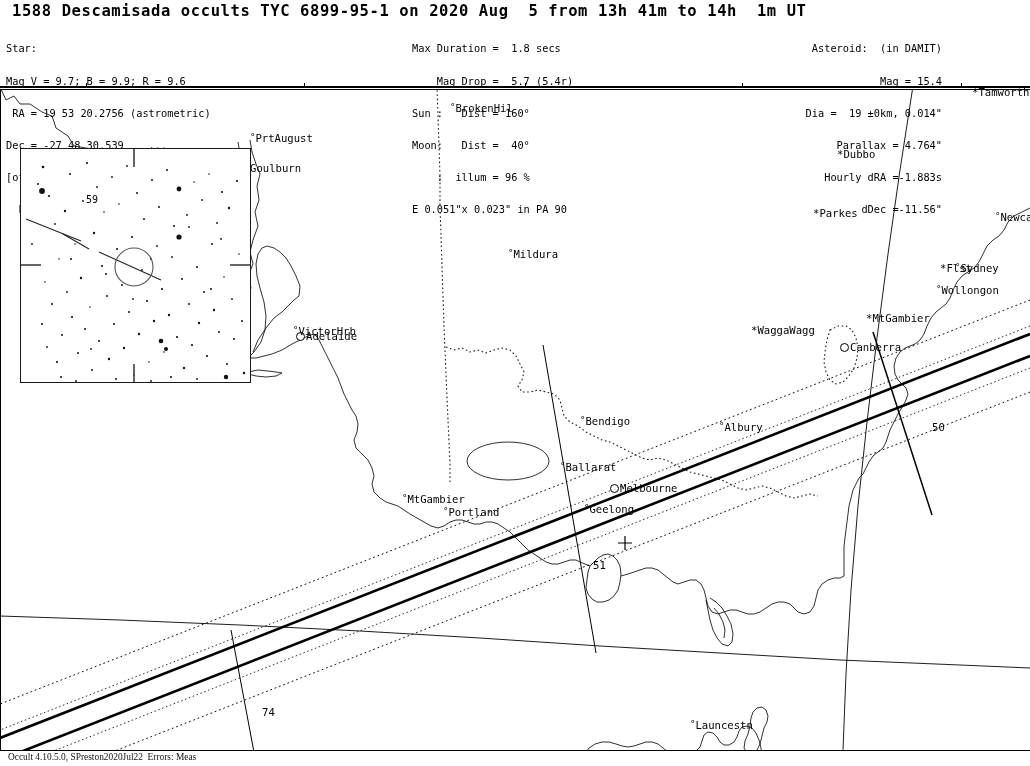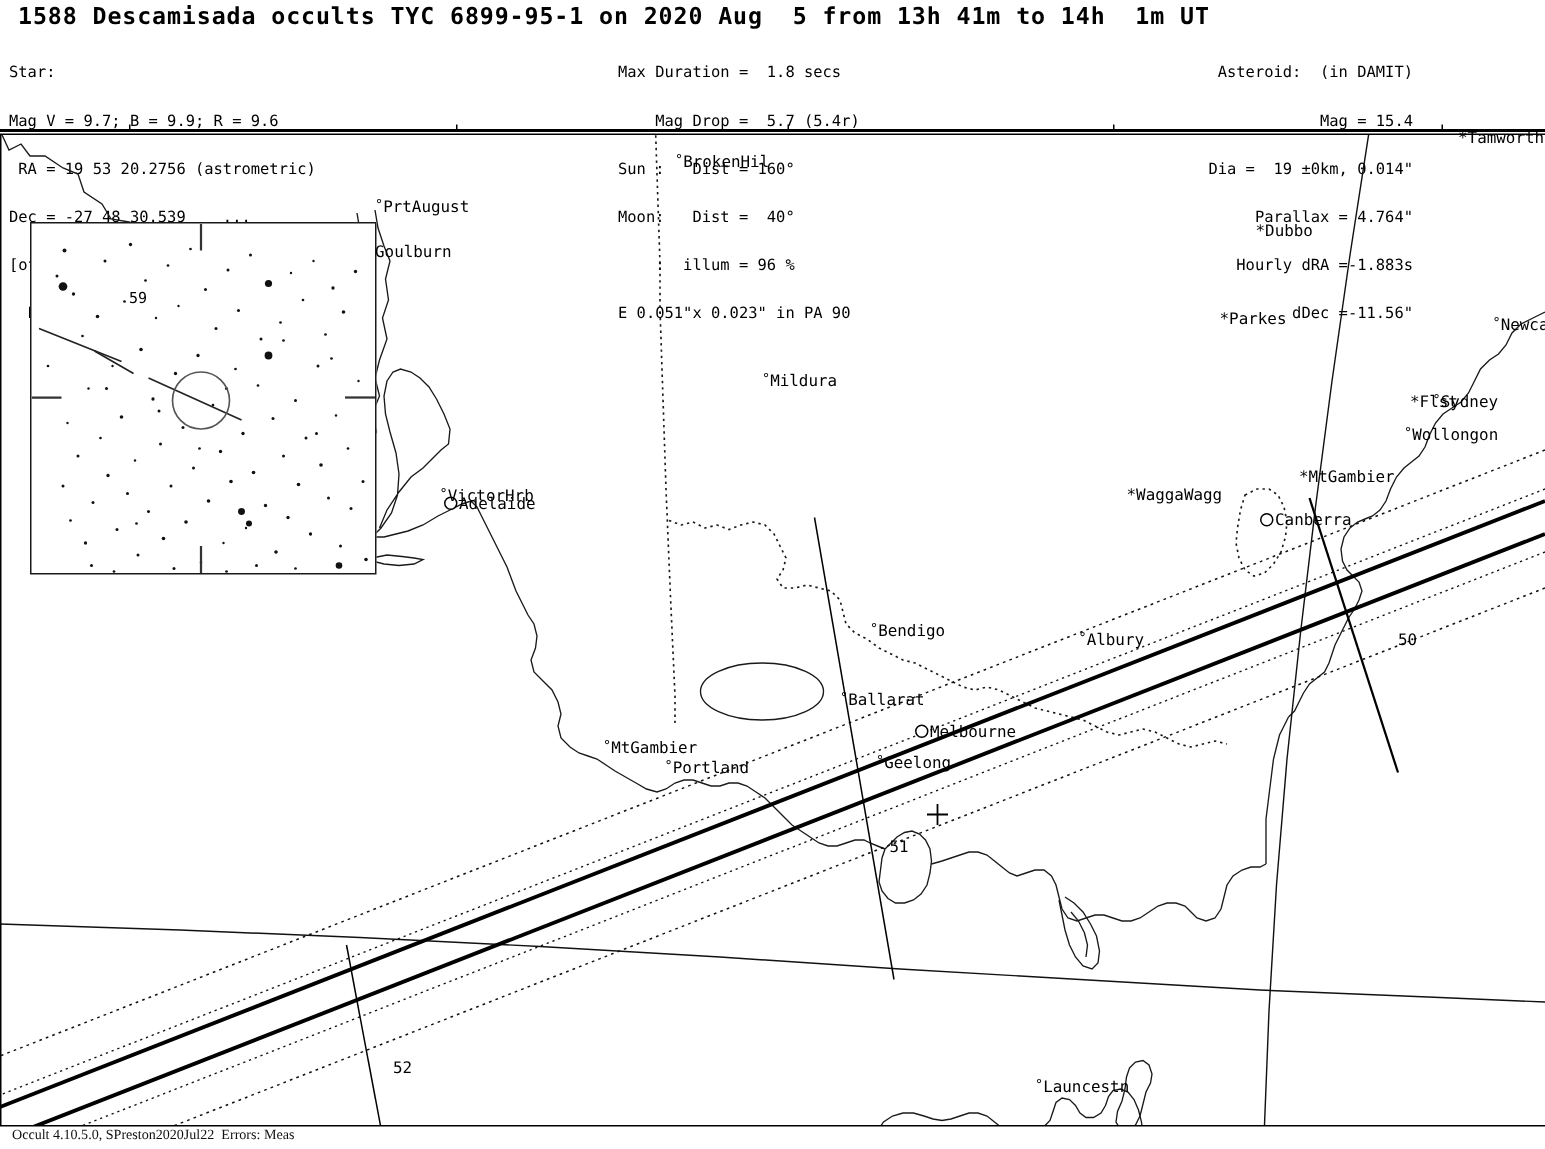--- a/index.html
+++ b/index.html
@@ -341,18 +341,18 @@
       <div class="city" style="left: 402px; top: 493px;"><span class="mk">°</span><span>MtGambier</span></div>
       <div class="city big" style="left: 610px; top: 482px;"><span class="mk"></span><span>Melbourne</span></div>
       <div class="city" style="left: 584px; top: 503px;"><span class="mk">°</span><span>Geelong</span></div>
       <div class="city" style="left: 443px; top: 506px;"><span class="mk">°</span><span>Portland</span></div>
       <div class="city" style="left: 690px; top: 719px;"><span class="mk">°</span><span>Launcestn</span></div>
     </div>
 
   <div id="tlabel-layer">
       <div class="tlabel" style="left: 932px; top: 421px;">50</div>
       <div class="tlabel" style="left: 593px; top: 559px;">51</div>
-      <div class="tlabel" style="left: 262px; top: 706px;">52</div>
+      <div class="tlabel" style="left: 262px; top: 706px;">74</div>
     </div>
 
   <div id="footer-rule"></div>
   <div id="footer">Occult 4.10.5.0, SPreston2020Jul22  Errors: Meas</div>
 </div>
 
 </body></html>

